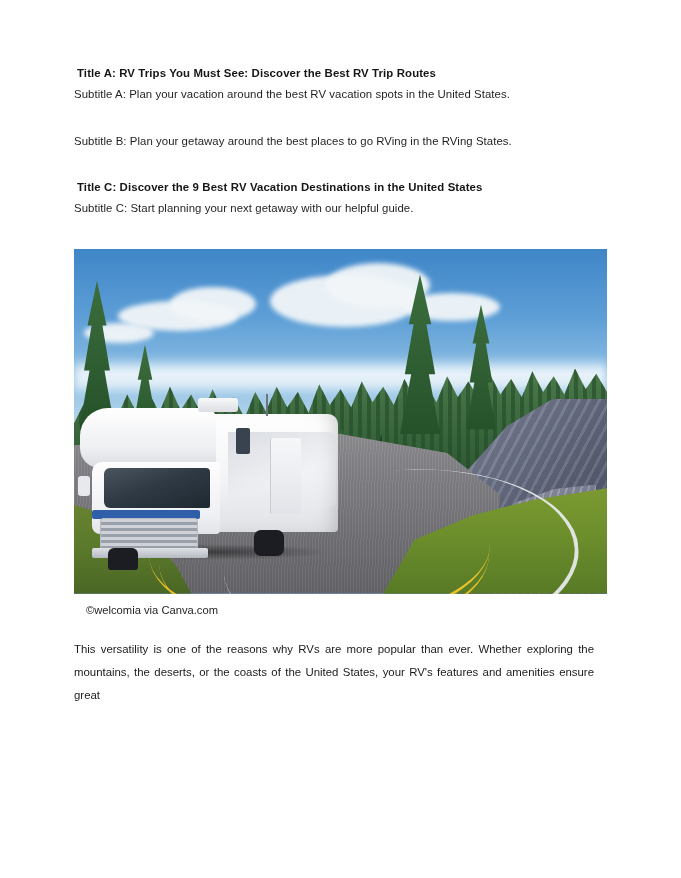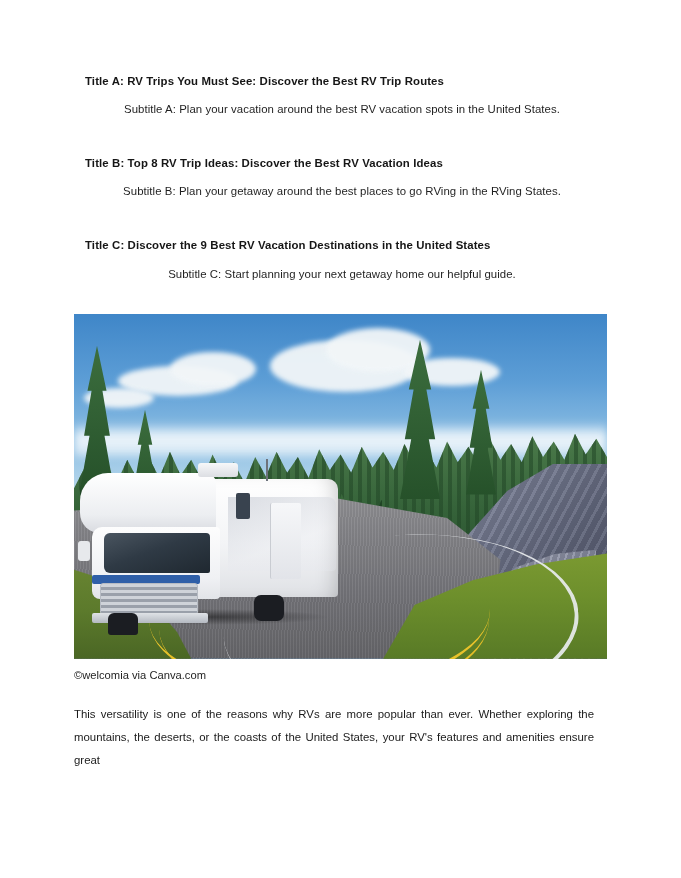--- a/index.html
+++ b/index.html
@@ -30,51 +30,51 @@
     left: 74px;
     top: 62px;
     width: 536px;
   }
 
   .title {
     font-size: 11.4px;
     font-weight: bold;
     line-height: 1.5;
     letter-spacing: 0.01em;
-    margin: 11px;
+    margin: 3px;
     color: #161616;
   }
   .subtitle {
     font-size: 11.4px;
     font-weight: normal;
     line-height: 1.5;
     letter-spacing: 0.005em;
     margin: 4px 0 0 0;
     color: #1f1f1f;
-    text-align: center;
   }
   .block-gap { height: 26px; }
 
   
   .figure {
     margin-top: 31px;
     width: 533px;
   }
   .photo {
     position: relative;
     width: 533px;
     height: 345px;
     overflow: hidden;
     background: #6ea8d8;
   }
   .caption {
     font-size: 11.2px;
     line-height: 1.5;
     margin-top: 8px;
     color: #1f1f1f;
+    margin-left: 12px;
   }
 
   
   .sky {
     position: absolute;
     left: 0; top: 0; width: 100%; height: 52%;
     background: linear-gradient(180deg, #3f86c8 0%, #5d9ed6 38%, #8fc0e4 72%, #b9d8ec 100%);
   }
   .cloud {
     position: absolute;
@@ -385,29 +385,28 @@
   <div class="content">
 
     <div>
       <p class="title">Title A: RV Trips You Must See: Discover the Best RV Trip Routes</p>
       <p class="subtitle">Subtitle A: Plan your vacation around the best RV vacation spots in the United States.</p>
     </div>
 
     <div class="block-gap"></div>
 
     <div>
-      <p class="title">Title B: Top 8 RV Trip Ideas: Discover the Best RV Vacation Ideas</p>
       <p class="subtitle">Subtitle B: Plan your getaway around the best places to go RVing in the RVing States.</p>
     </div>
 
     <div class="block-gap"></div>
 
     <div>
       <p class="title">Title C: Discover the 9 Best RV Vacation Destinations in the United States</p>
-      <p class="subtitle">Subtitle C: Start planning your next getaway home our helpful guide.</p>
+      <p class="subtitle">Subtitle C: Start planning your next getaway with our helpful guide.</p>
     </div>
 
     <figure class="figure" style="margin-left:0;">
       <div class="photo" title="White Class C motorhome driving on a curving mountain highway with double yellow center lines, pine forest and rocky cliffs">
 
         <div class="sky"></div>
 
         <div class="cloud" style="left:44px;  top:52px;  width:120px; height:30px;"></div>
         <div class="cloud" style="left:96px;  top:38px;  width:86px;  height:34px;"></div>
         <div class="cloud" style="left:196px; top:26px;  width:150px; height:52px;"></div>

